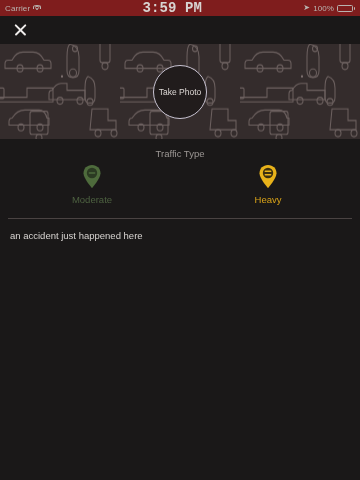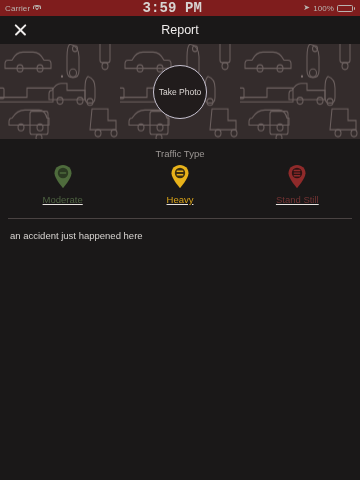--- a/index.html
+++ b/index.html
@@ -68,21 +68,21 @@
     background:#211c1c; border:1px solid #c8c3d2;
     display:flex; align-items:center; justify-content:center;
     font-size:8.5px; color:#ded9d6; cursor:pointer;
   }
 
   
   .section-label {
     text-align:center; font-size:9.5px; color:#9c9794;
     margin-top:9px; margin-bottom:3px;
   }
-  .tt-row { display:flex; padding:0 4px;text-decoration:underline; }
+  .tt-row { display:flex; padding:0 4px; }
   .tt-item {
     flex:1; display:flex; flex-direction:column; align-items:center;
     gap:5px; cursor:pointer; padding-top:2px;
   }
   .pin { width:20px; height:25px; display:block; }
   .tt-label { font-size:9.5px; }
 
   
   .divider { height:1px; background:#4a4342; margin:13px 8px 0 8px; }
   .note { font-size:9.5px; color:#d9d5d2; padding:11px 10px 0 10px; }
@@ -111,21 +111,20 @@
       <span>100%</span>
       <span class="batt">
         <span class="batt-body"><span class="batt-fill"></span></span>
           <span class="batt-cap"></span>
       </span>
     </div>
   </div>
 
   <div class="navbar">
     <div class="nav-close"></div>
-    <div class="nav-title">Report</div>
   </div>
 
   <div class="photo-area">
     <svg class="pattern" viewBox="0 0 360 82" preserveAspectRatio="none">
       <defs>
         <pattern id="veh" x="0" y="-8" width="120" height="100" patternUnits="userSpaceOnUse">
           <g fill="none" stroke="#6d6160" stroke-width="1">
 
             <path d="M12 22 q4-7 11-7 h10 q7 0 11 7 h4 q3 0 3 3 v4 h-46 v-4 q0-3 3-3 z"></path>
             <circle cx="20" cy="29" r="3"></circle>
@@ -188,30 +187,20 @@
     <div class="tt-item">
       <svg class="pin" viewBox="0 0 20 25">
         <path d="M10 1 C5 1 1.5 4.6 1.5 9.2 C1.5 14.5 10 24 10 24 C10 24 18.5 14.5 18.5 9.2 C18.5 4.6 15 1 10 1 Z" fill="#e8b21a"></path>
         <circle cx="10" cy="9" r="5.2" fill="#3b2f10"></circle>
         <rect x="6.6" y="6.6" width="6.8" height="1.5" rx=".7" fill="#e8b21a"></rect>
         <rect x="6.6" y="10.0" width="6.8" height="1.5" rx=".7" fill="#e8b21a"></rect>
       </svg>
       <span class="tt-label" style="color:#d9a318">Heavy</span>
     </div>
 
-    <div class="tt-item">
-      <svg class="pin" viewBox="0 0 20 25">
-        <path d="M10 1 C5 1 1.5 4.6 1.5 9.2 C1.5 14.5 10 24 10 24 C10 24 18.5 14.5 18.5 9.2 C18.5 4.6 15 1 10 1 Z" fill="#8f2a2a"></path>
-        <circle cx="10" cy="9" r="5.2" fill="#2e1313"></circle>
-        <rect x="6.6" y="5.8" width="6.8" height="1.4" rx=".7" fill="#8f2a2a"></rect>
-        <rect x="6.6" y="8.4" width="6.8" height="1.4" rx=".7" fill="#8f2a2a"></rect>
-        <rect x="6.6" y="11.0" width="6.8" height="1.4" rx=".7" fill="#8f2a2a"></rect>
-      </svg>
-      <span class="tt-label" style="color:#713232">Stand Still</span>
-    </div>
 
   </div>
 
   <div class="divider"></div>
   <div class="note">an accident just happened here</div>
 
 
   <div class="filler"></div>
 </div>
 

